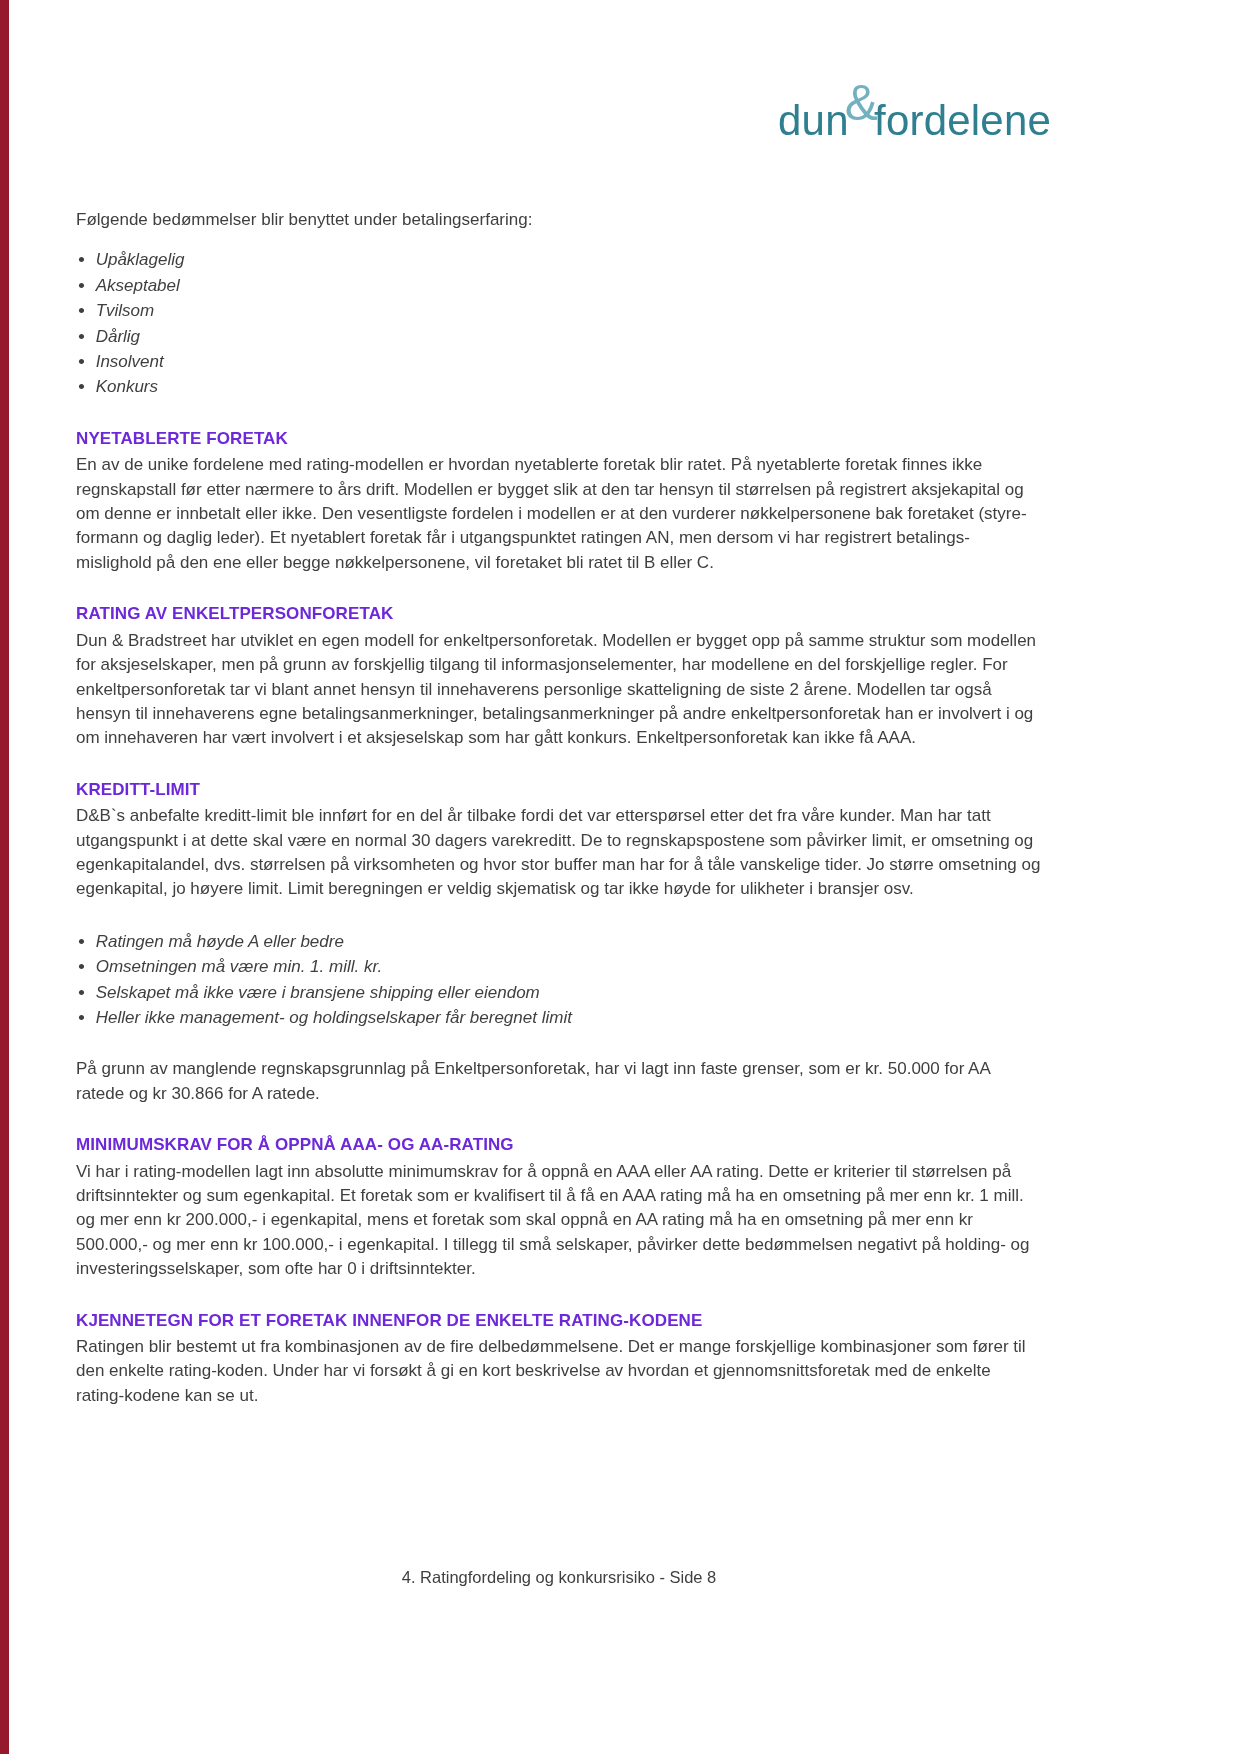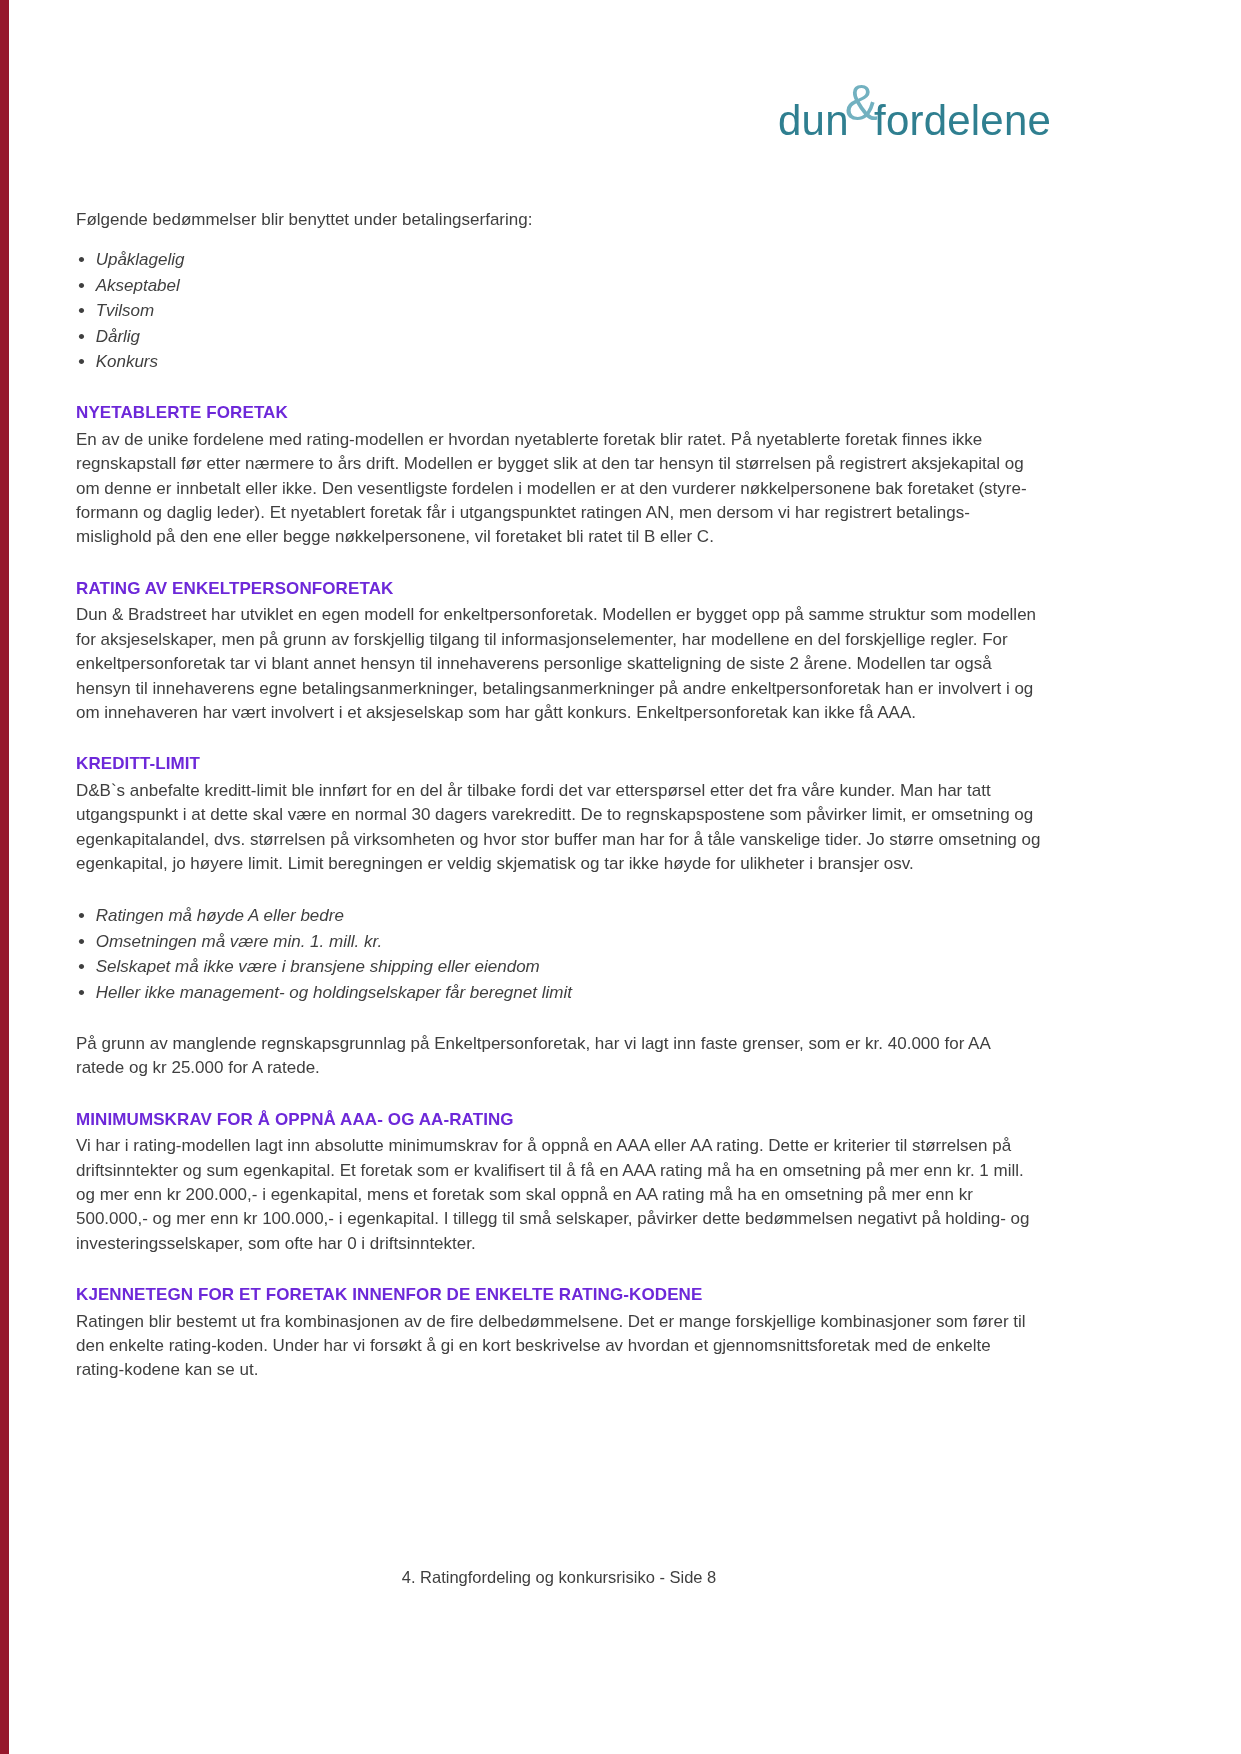--- a/index.html
+++ b/index.html
@@ -112,20 +112,21 @@
   </header>
 
   <main class="content">
 
     <p class="lead">Følgende bedømmelser blir benyttet under betalingserfaring:</p>
     <ul class="bullets">
       <li><span>Upåklagelig</span></li>
       <li><span>Akseptabel</span></li>
       <li><span>Tvilsom</span></li>
       <li><span>Dårlig</span></li>
+      <li><span>Insolvent</span></li>
       <li><span>Konkurs</span></li>
     </ul>
 
     <section>
       <h2>NYETABLERTE FORETAK</h2>
       <p>En av de unike fordelene med rating-modellen er hvordan nyetablerte foretak blir ratet. På nyetablerte foretak finnes ikke regnskapstall før etter nærmere to års drift. Modellen er bygget slik at den tar hensyn til størrelsen på registrert aksjekapital og om denne er innbetalt eller ikke. Den vesentligste fordelen i modellen er at den vurderer nøkkelpersonene bak foretaket (styre- formann og daglig leder). Et nyetablert foretak får i utgangspunktet ratingen AN, men dersom vi har registrert betalings- mislighold på den ene eller begge nøkkelpersonene, vil foretaket bli ratet til B eller C.</p>
     </section>
 
     <section>
       <h2>RATING AV ENKELTPERSONFORETAK</h2>
@@ -140,21 +141,21 @@
     <div class="block">
       <ul class="bullets">
         <li><span>Ratingen må høyde A eller bedre</span></li>
         <li><span>Omsetningen må være min. 1. mill. kr.</span></li>
         <li><span>Selskapet må ikke være i bransjene shipping eller eiendom</span></li>
         <li><span>Heller ikke management- og holdingselskaper får beregnet limit</span></li>
       </ul>
     </div>
 
     <div class="block">
-      <p>På grunn av manglende regnskapsgrunnlag på Enkeltpersonforetak, har vi lagt inn faste grenser, som er kr. 40.000 for AA ratede og kr 25.000 for A ratede.</p>
+      <p>På grunn av manglende regnskapsgrunnlag på Enkeltpersonforetak, har vi lagt inn faste grenser, som er kr. 50.000 for AA ratede og kr 30.866 for A ratede.</p>
     </div>
 
     <section>
       <h2>MINIMUMSKRAV FOR Å OPPNÅ AAA- OG AA-RATING</h2>
       <p>Vi har i rating-modellen lagt inn absolutte minimumskrav for å oppnå en AAA eller AA rating. Dette er kriterier til størrelsen på driftsinntekter og sum egenkapital. Et foretak som er kvalifisert til å få en AAA rating må ha en omsetning på mer enn kr. 1 mill. og mer enn kr 200.000,- i egenkapital, mens et foretak som skal oppnå en AA rating må ha en omsetning på mer enn kr 500.000,- og mer enn kr 100.000,- i egenkapital. I tillegg til små selskaper, påvirker dette bedømmelsen negativt på holding- og investeringsselskaper, som ofte har 0 i driftsinntekter.</p>
     </section>
 
     <section>
       <h2>KJENNETEGN FOR ET FORETAK INNENFOR DE ENKELTE RATING-KODENE</h2>
       <p>Ratingen blir bestemt ut fra kombinasjonen av de fire delbedømmelsene. Det er mange forskjellige kombinasjoner som fører til den enkelte rating-koden. Under har vi forsøkt å gi en kort beskrivelse av hvordan et gjennomsnittsforetak med de enkelte rating-kodene kan se ut.</p>

